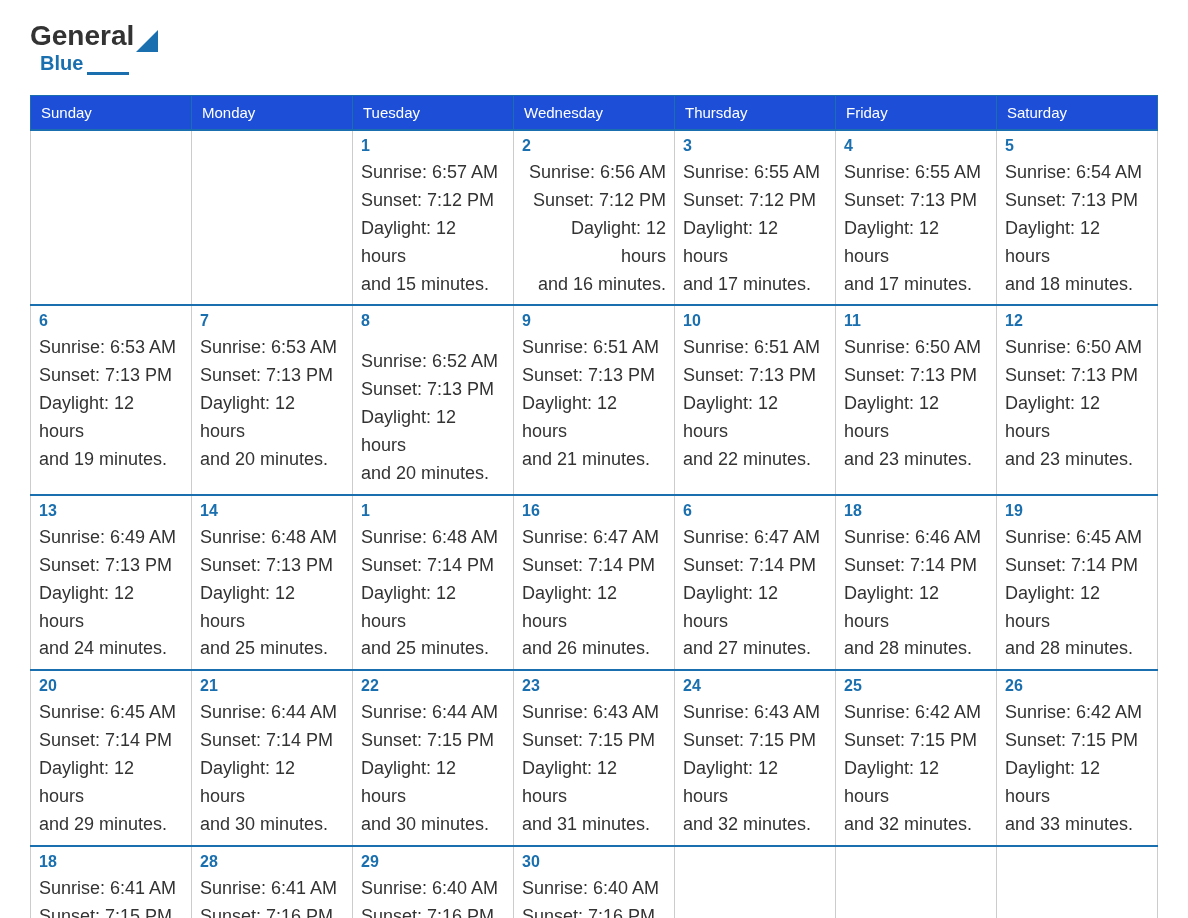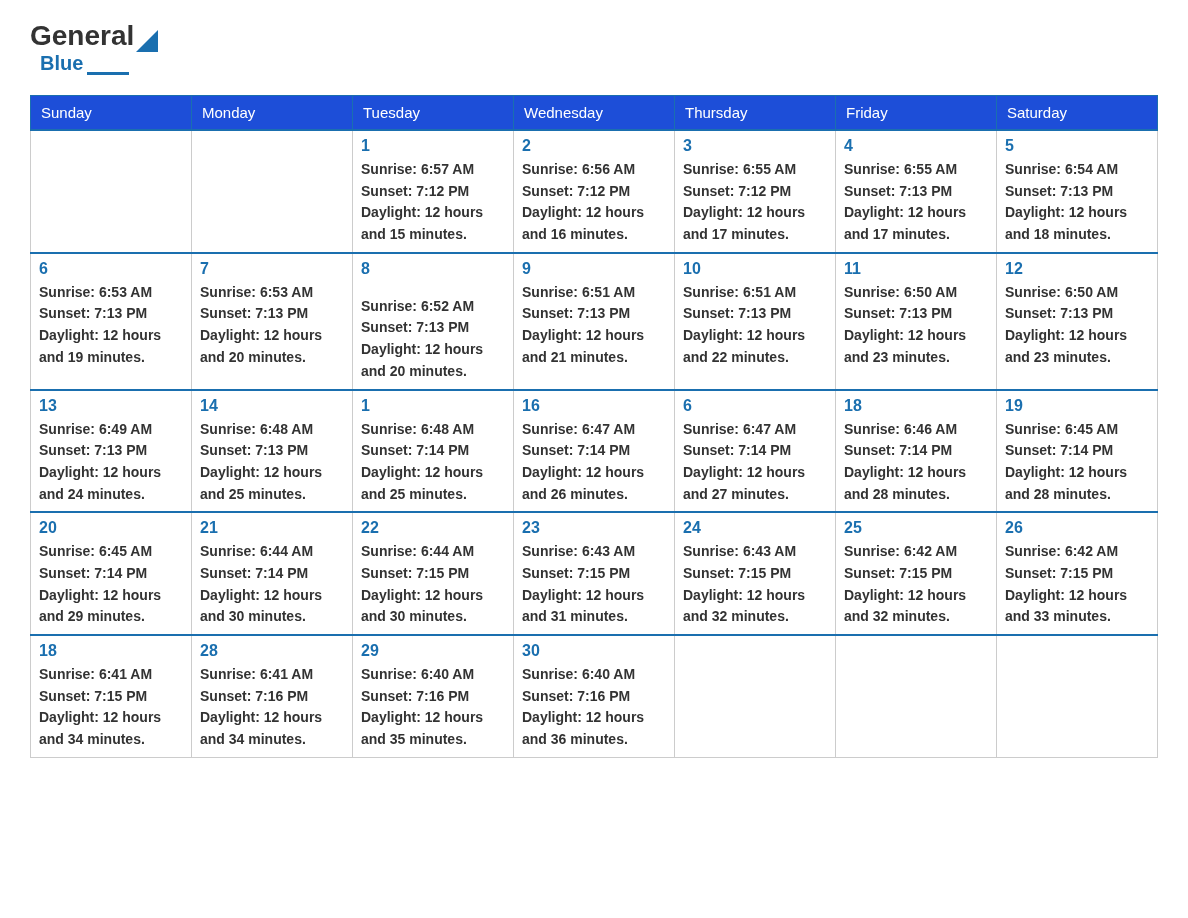--- a/index.html
+++ b/index.html
@@ -83,24 +83,23 @@
       height: 120px;
     }
     tbody tr td .day-num {
       font-size: 16px;
       font-weight: bold;
       color: #1a6faf;
       display: block;
       margin-bottom: 4px;
     }
     tbody tr td .day-info {
-      font-size: 14px;
+      font-size: 18px;
       line-height: 1.55;
       color: #333;
-      font-weight: bold;
     }
     tbody tr td.empty {
       border-top: 2px solid #1a6faf;
     }
   </style>
 </head>
 <body>
 
 <div class="header">
   <div class="logo">
@@ -140,21 +139,21 @@
         <td class="empty"></td>
         <td>
           <span class="day-num">1</span>
           <div class="day-info" style="white-space: pre-line;">Sunrise: 6:57 AM
 Sunset: 7:12 PM
 Daylight: 12 hours
 and 15 minutes.</div>
         </td>
         <td>
           <span class="day-num">2</span>
-          <div class="day-info" style="white-space: pre-line;">Sunrise: 6:56 AM
+          <div class="day-info" style="white-space: pre-line; text-align: right;">Sunrise: 6:56 AM
 Sunset: 7:12 PM
 Daylight: 12 hours
 and 16 minutes.</div>
         </td>
         <td>
           <span class="day-num">3</span>
           <div class="day-info" style="white-space: pre-line;">Sunrise: 6:55 AM
 Sunset: 7:12 PM
 Daylight: 12 hours
 and 17 minutes.</div>

